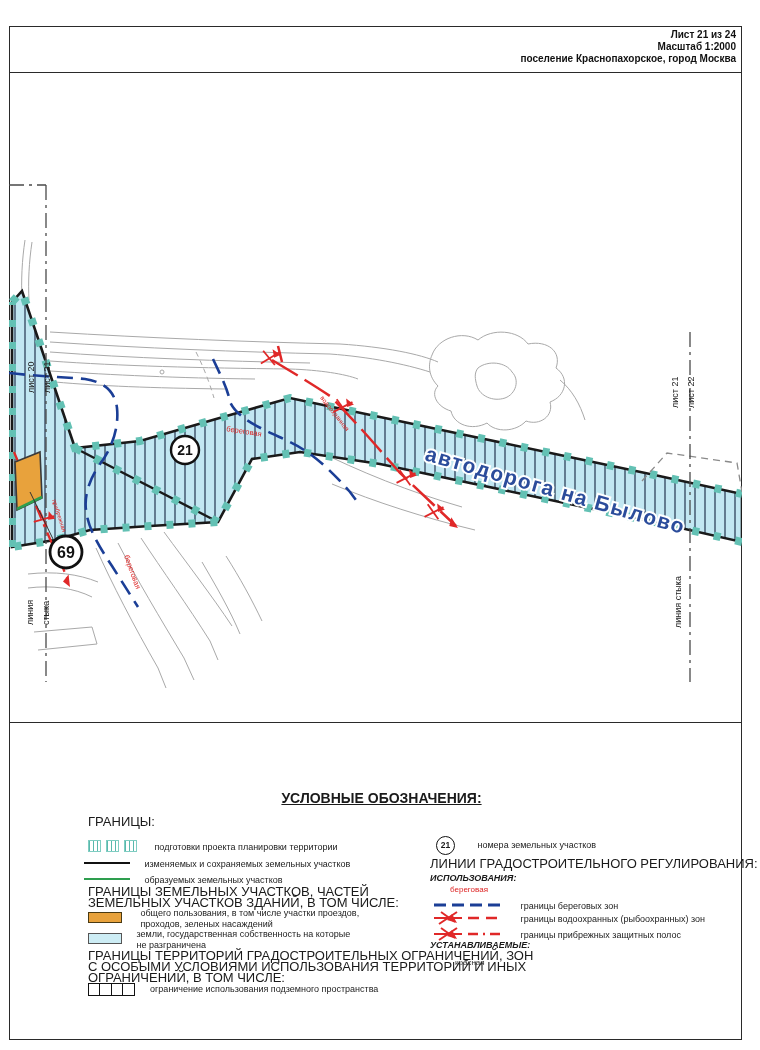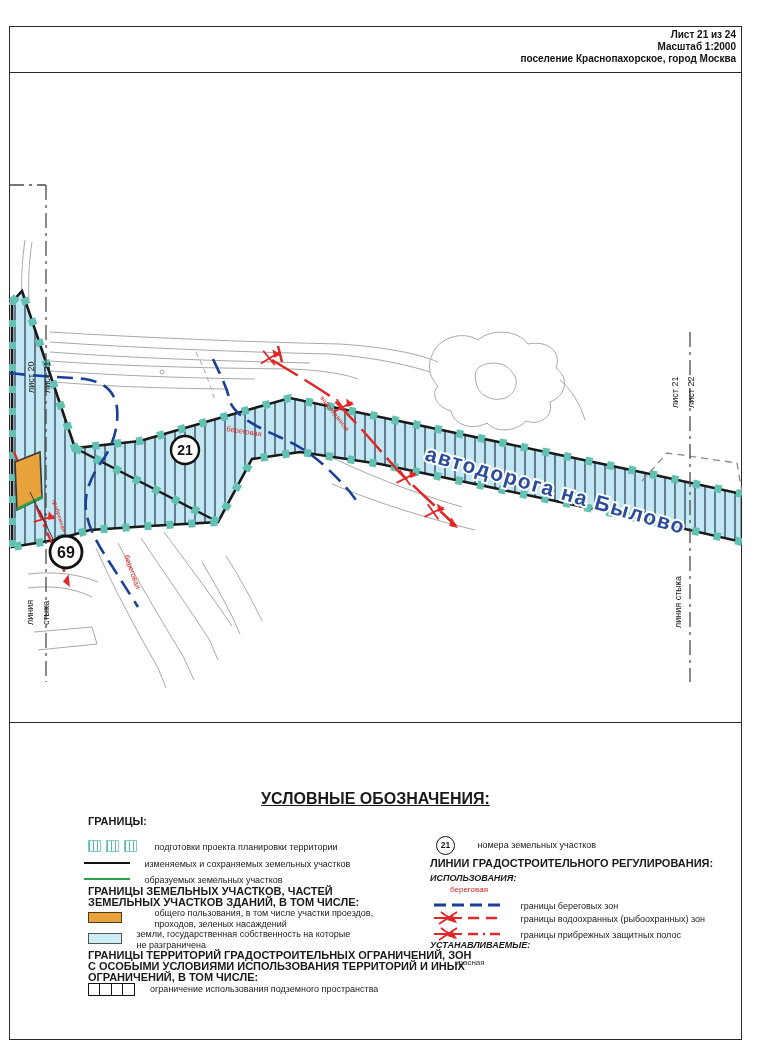--- a/index.html
+++ b/index.html
@@ -4,22 +4,22 @@
 <style>
   html,body{margin:0;padding:0;background:#e8e8e8;}
   .page{position:relative;width:760px;height:1050px;background:#ffffff;
         font-family:"Liberation Sans", sans-serif;color:#1a1a1a;overflow:hidden;}
   .page-border{position:absolute;left:9px;top:26px;width:733px;height:1014px;
         border:1.6px solid #2a2a2a;box-sizing:border-box;}
   .hline{position:absolute;left:9px;width:733px;height:0;border-top:1.4px solid #2a2a2a;}
   .header{position:absolute;top:29px;right:24px;text-align:right;
         font-size:10px;font-weight:bold;line-height:12px;color:#111;}
   .abs{position:absolute;}
-  .lg-title{font-size:16px;font-weight:bold;text-decoration:underline;text-align:center;}
-  .lg-head{font-size:11px;font-weight:bold;line-height:11px;white-space:pre-line;}
+  .lg-title{font-size:14px;font-weight:bold;text-decoration:underline;text-align:center;padding-left:6px;}
+  .lg-head{font-size:13px;font-weight:normal;line-height:11px;white-space:pre-line;}
   .lg-sub{font-size:9px;font-weight:bold;font-style:italic;}
   .lg-label{font-size:9px;line-height:10.5px;white-space:pre-line;color:#222;}
   .sw-hatchbox{display:inline-block;width:11px;height:10px;margin-right:5px;vertical-align:middle;
         border:1px solid #7fcdc2;
         background:repeating-linear-gradient(90deg,#59b8ac 0 1.5px,rgba(255,255,255,0) 1.5px 4px);}
   .sw-line{display:inline-block;width:46px;height:0;vertical-align:middle;}
   .sw-rect{display:inline-block;width:34px;height:11px;box-sizing:border-box;vertical-align:middle;}
   .ug-box{display:inline-block;width:13px;height:13px;border:1.6px solid #111;
         box-sizing:border-box;margin-right:-1.6px;background:#fff;}
   .badge{display:inline-flex;align-items:center;justify-content:center;width:17px;height:17px;
@@ -182,21 +182,21 @@
   <div class="abs" style="left:84px;top:869px;">
     <span class="sw-line" style="border-top:2.6px solid #2E9E4F;"></span>
     <span class="lg-label" style="margin-left:10px;">образуемых земельных участков</span>
   </div>
 
   <div class="abs lg-head" style="left:88px;top:886px;">ГРАНИЦЫ ЗЕМЕЛЬНЫХ УЧАСТКОВ, ЧАСТЕЙ
 ЗЕМЕЛЬНЫХ УЧАСТКОВ ЗДАНИЙ, В ТОМ ЧИСЛЕ:</div>
 
   <div class="abs" style="left:88px;top:908px;">
     <span class="sw-rect" style="background:#E8A23C;border:1.4px solid #4a3a12;"></span>
-    <span class="lg-label" style="margin-left:28px;vertical-align:top;display:inline-block;">общего пользования, в том числе участки проездов,
+    <span class="lg-label" style="margin-left:14px;vertical-align:top;display:inline-block;">общего пользования, в том числе участки проездов,
 проходов, зеленых насаждений</span>
   </div>
 
   <div class="abs" style="left:88px;top:929px;">
     <span class="sw-rect" style="background:#CDEDF5;border:1px solid #555;"></span>
     <span class="lg-label" style="margin-left:10px;vertical-align:top;display:inline-block;">земли, государственная собственность на которые
 не разграничена</span>
   </div>
 
   <div class="abs lg-head" style="left:88px;top:950px;">ГРАНИЦЫ ТЕРРИТОРИЙ ГРАДОСТРОИТЕЛЬНЫХ ОГРАНИЧЕНИЙ, ЗОН

